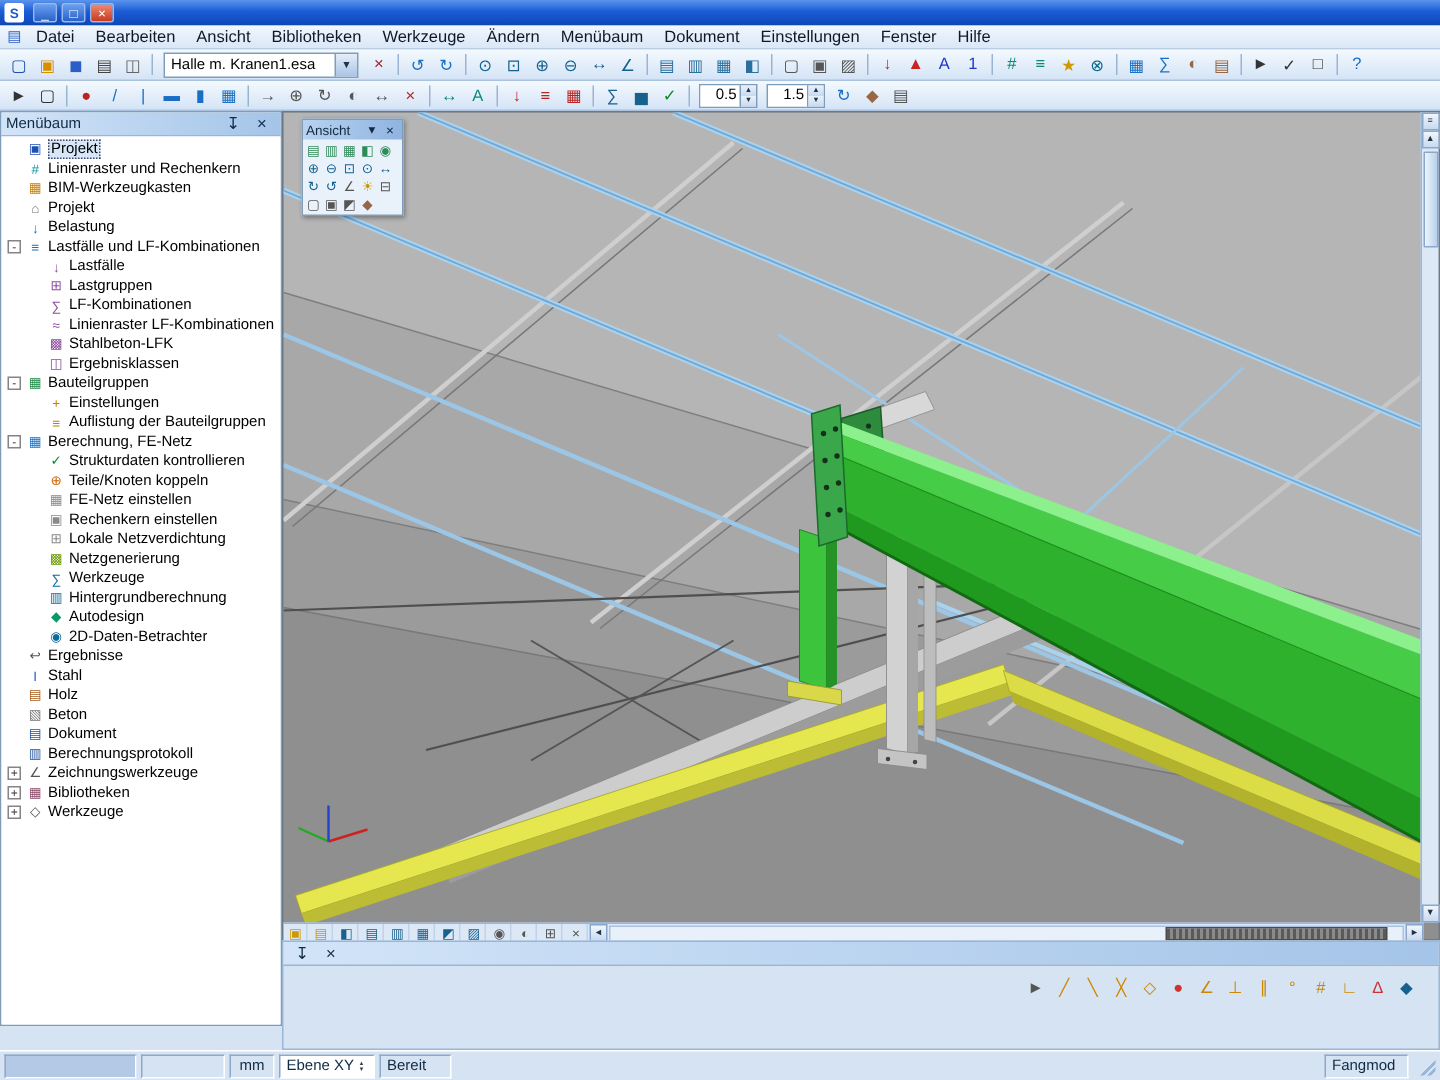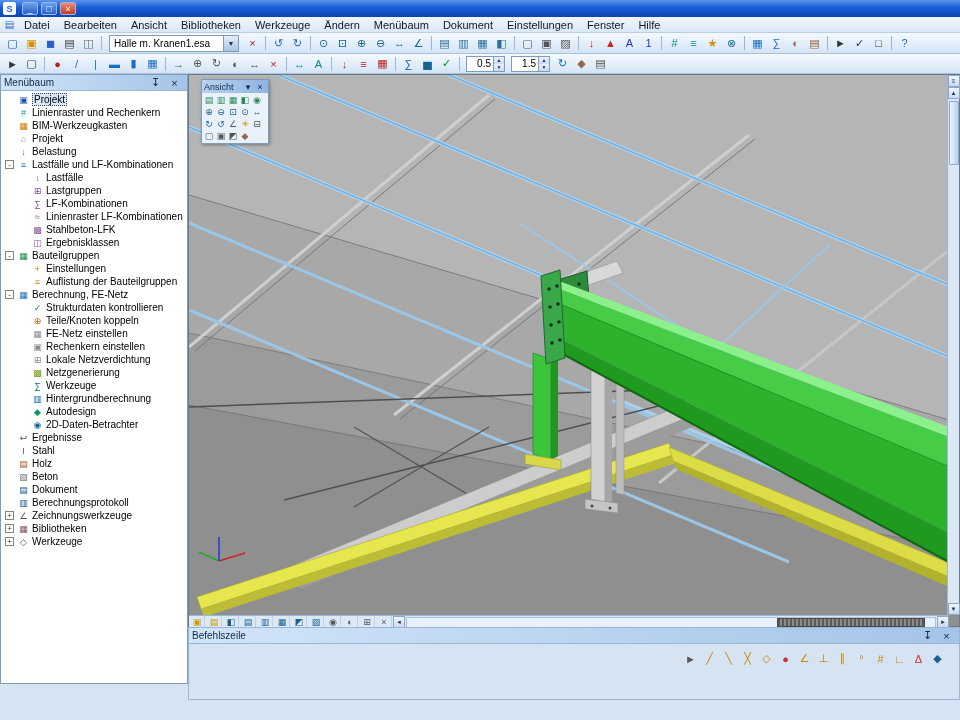--- a/index.html
+++ b/index.html
@@ -553,21 +553,20 @@
       <span class="sbtn">◄</span>
       <span class="htrack">
         <span class="hthumb"></span>
       </span>
       <span class="sbtn">►</span>
     </div>
   </div>
 
   <div id="cmdpanel">
     <div class="panel-header">
-      <span class="ph-title">Befehlszeile</span>
       <span class="tb-icons">
           <span class="tbicon">↧</span>
           <span class="tbicon">×</span>
         </span>
     </div>
     <div class="cmd-mid">
       <span class="tb-icons">
           <span class="tbicon" style="color: rgb(85, 85, 85);">►</span>
           <span class="tbicon" style="color: rgb(204, 136, 0);">╱</span>
           <span class="tbicon" style="color: rgb(204, 136, 0);">╲</span>
@@ -579,14 +578,30 @@
           <span class="tbicon" style="color: rgb(204, 136, 0);">∥</span>
           <span class="tbicon" style="color: rgb(204, 136, 0);">°</span>
           <span class="tbicon" style="color: rgb(204, 136, 0);">#</span>
           <span class="tbicon" style="color: rgb(204, 136, 0);">∟</span>
           <span class="tbicon" style="color: rgb(204, 51, 51);">Δ</span>
           <span class="tbicon" style="color: rgb(23, 97, 143);">◆</span>
         </span>
     </div>
   </div>
 
+  <div id="statusbar">
+    <span class="seg blue" style="width:88px"></span>
+    <span class="seg" style="width:56px"></span>
+    <span class="seg" style="width:30px;justify-content:center">mm</span>
+    <span class="seg white" style="width:64px">
+      <span>Ebene XY</span>
+      <span class="mini-spin">
+          <span>▲</span>
+          <span>▼</span>
+        </span>
+    </span>
+    <span class="seg" style="width:48px">Bereit</span>
+    <span class="spacer"></span>
+    <span class="seg" style="width:56px">Fangmod</span>
+    <span class="grip"></span>
+  </div>
 
 </div>
 
 </body></html>

